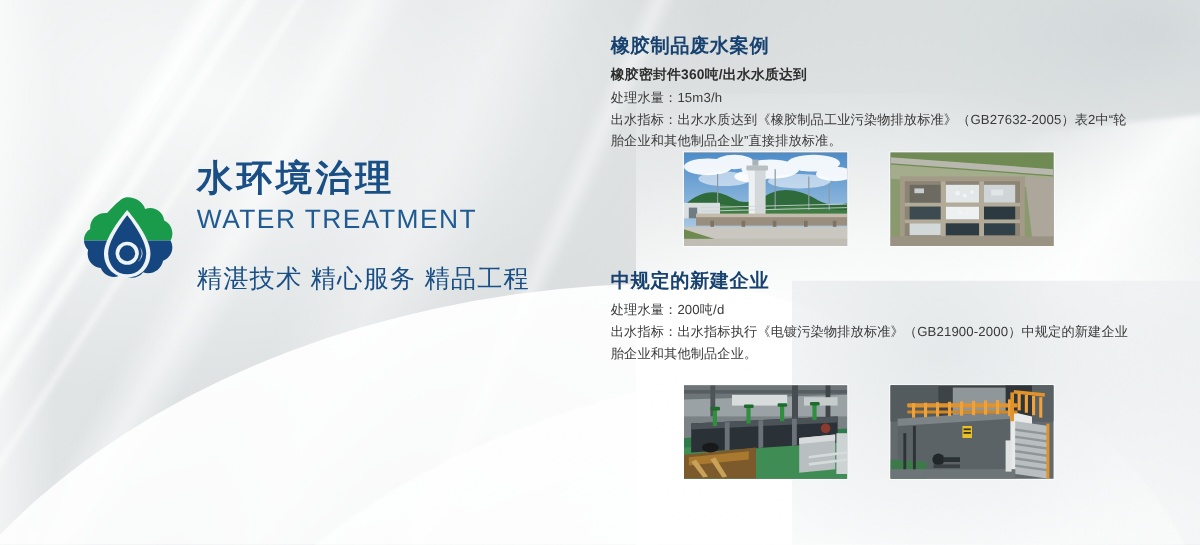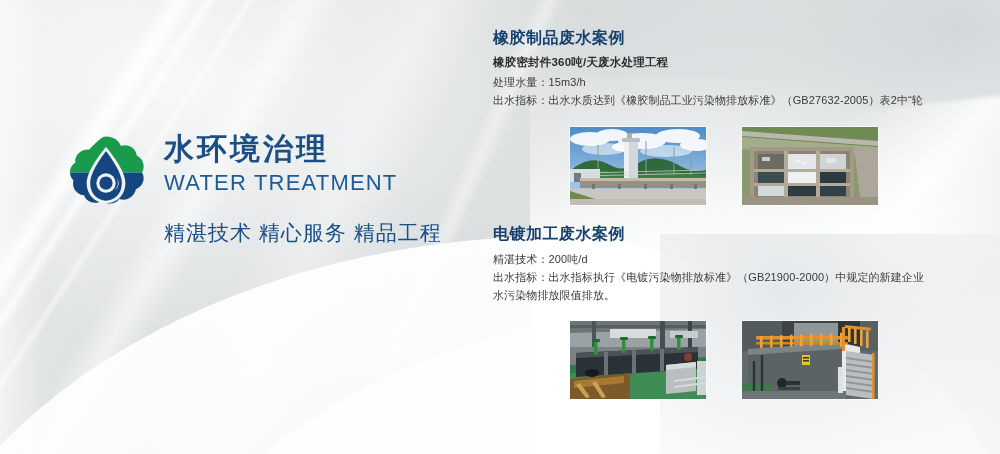--- a/index.html
+++ b/index.html
@@ -66,39 +66,39 @@
   .w6 {
     position:absolute; left:500px; top:120px; width:560px; height:360px;
     background:linear-gradient(135deg, rgba(255,255,255,0) 40%, rgba(255,255,255,.85) 56%, rgba(255,255,255,.1) 72%);
     transform:rotate(-6deg);
     filter:blur(2px);
   }
 
   
   #logo-block {
     position:absolute; left:62px; top:132px;
-    display:flex; align-items:flex-start; gap:14px;
+    display:flex; align-items:flex-end; gap:14px;
   }
   .logo-mark { width:88px; height:88px; flex:none; }
   .logo-text { display:flex; flex-direction:column; }
   .lt-cn {
     font-size:30px; font-weight:700; color:#1a4f86; letter-spacing:3px;
     line-height:1.15;
   }
   .lt-en {
     font-size:22px; font-weight:400; color:#1f5a92; letter-spacing:1.2px;
     line-height:1.4; margin-top:1px;
   }
   .lt-slogan {
     font-size:21px; font-weight:400; color:#1a4f86; letter-spacing:1px;
     line-height:1.4; margin-top:20px;
   }
 
   
-  .case { position:absolute; left:493px; width:460px; }
+  .case { position:absolute; left:509px; width:460px; }
   #case-1 { top:28px; }
   #case-2 { top:224px; }
 
   .case-title {
     font-size:16px; font-weight:700; color:#17416f; letter-spacing:.5px;
     margin-bottom:6px;
   }
   .case-sub {
     font-size:11.5px; font-weight:700; color:#2d2d2d; letter-spacing:.2px;
     margin-bottom:4px;
@@ -193,23 +193,24 @@
 
   <span class="logo-text">
     <span class="lt-cn">水环境治理</span>
     <span class="lt-en">WATER TREATMENT</span>
     <span class="lt-slogan">精湛技术 精心服务 精品工程</span>
   </span>
 </div>
 
 <div class="case" id="case-1">
   <div class="case-title">橡胶制品废水案例</div>
-  <div class="case-sub">橡胶密封件360吨/天废水处理工程</div>
+  <div class="case-sub">橡胶密封件360吨/出水水质达到</div>
   <div class="case-line">处理水量：15m3/h</div>
   <div class="case-line wide">出水指标：出水水质达到《橡胶制品工业污染物排放标准》（GB27632-2005）表2中“轮</div>
+  <div class="case-line">胎企业和其他制品企业”直接排放标准。</div>
 </div>
 
 <div class="case-photos" id="photos-1">
 
   <div class="photo">
     <svg viewBox="0 0 136 78" xmlns="http://www.w3.org/2000/svg">
       <defs>
         <linearGradient id="sky1" x1="0" y1="0" x2="0" y2="1">
           <stop offset="0" stop-color="#4d8cc9"></stop>
             <stop offset="1" stop-color="#bcd6ea"></stop>
@@ -315,24 +316,24 @@
 
       <g stroke="#c6cdd0" stroke-width="2" opacity=".85">
         <line x1="18" y1="74" x2="112" y2="74"></line>
       </g>
       <rect x="0" y="70" width="136" height="8" fill="#9a9282"></rect>
     </svg>
   </div>
 </div>
 
 <div class="case" id="case-2">
-  <div class="case-title">电镀加工废水案例</div>
-  <div class="case-line">精湛技术：200吨/d</div>
+  <div class="case-title">中规定的新建企业</div>
+  <div class="case-line">处理水量：200吨/d</div>
   <div class="case-line wide">出水指标：出水指标执行《电镀污染物排放标准》（GB21900-2000）中规定的新建企业</div>
-  <div class="case-line">水污染物排放限值排放。</div>
+  <div class="case-line">胎企业和其他制品企业。</div>
 </div>
 
 <div class="case-photos" id="photos-2">
 
   <div class="photo">
     <svg viewBox="0 0 136 78" xmlns="http://www.w3.org/2000/svg">
       <rect width="136" height="78" fill="#7b8286"></rect>
 
       <rect x="0" y="0" width="136" height="26" fill="#9aa2a6"></rect>
       <path d="M0 0 L136 0 L136 8 L0 12 Z" fill="#6d7579"></path>

